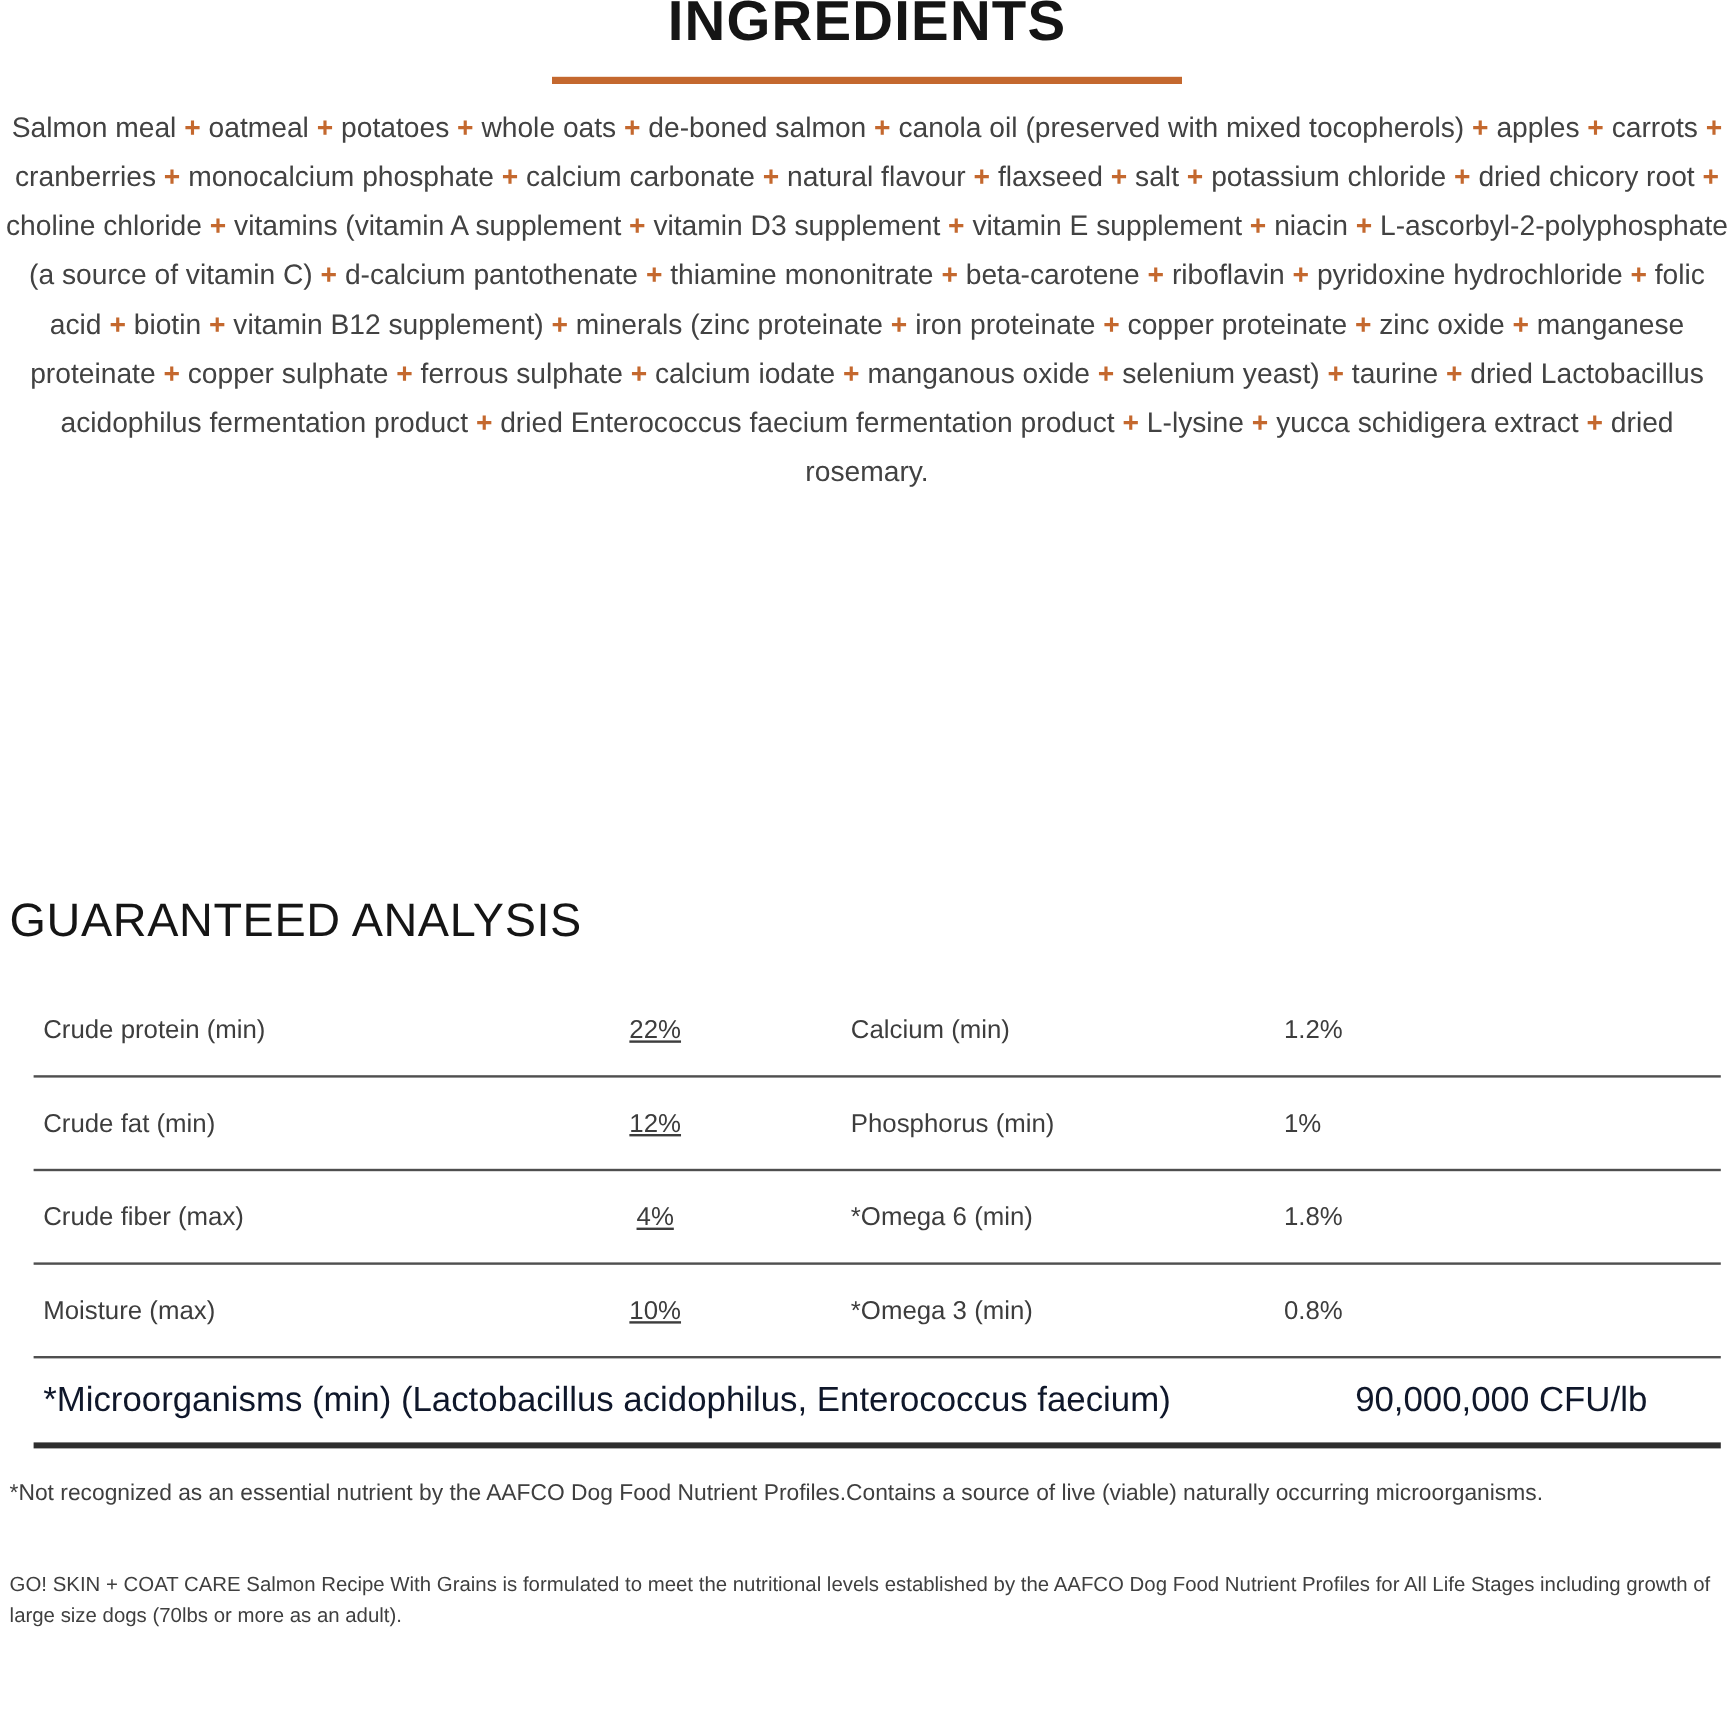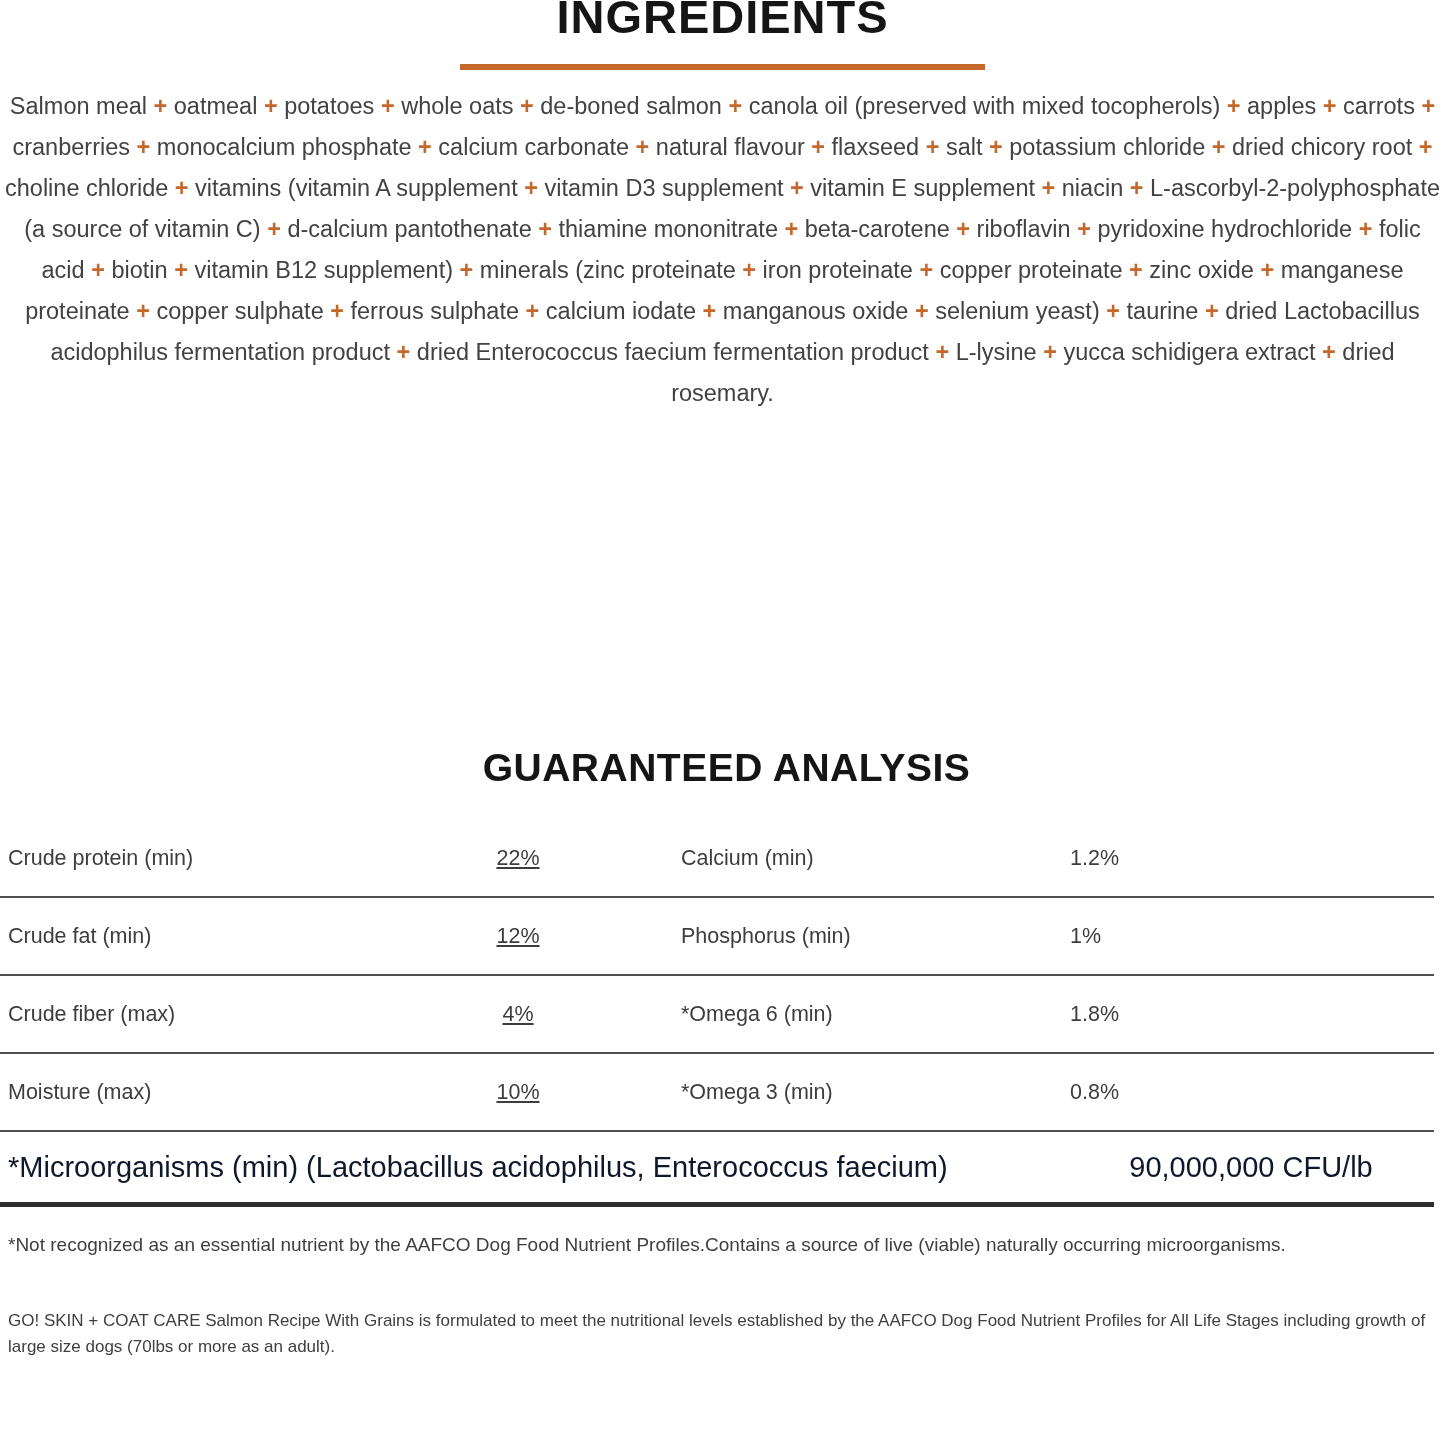--- a/index.html
+++ b/index.html
@@ -38,27 +38,26 @@
   }
   .ing-text .plus {
     color:var(--accent);
     font-weight:bold;
   }
 
   
   .ga-title {
     margin:333px 0 0 8px;
     font-size:39px;
-    font-weight:bold;
+    font-weight:normal;
     letter-spacing:0.5px;
     color:#151515;
     line-height:42px;
-    text-align:center;
   }
-  .ga-table { margin-top:31px; width:1434px; }
+  .ga-table { margin-top:31px; width:1434px;padding-left:28px; }
   .ga-row {
     display:grid;
     grid-template-columns:448px 140px 1fr 364px;
     align-items:center;
     height:78px;
     border-bottom:2px solid #4f4f4f;
     font-size:21.5px;
     color:#3d3d3d;
   }
   .ga-label-left  { padding-left:8px; }

